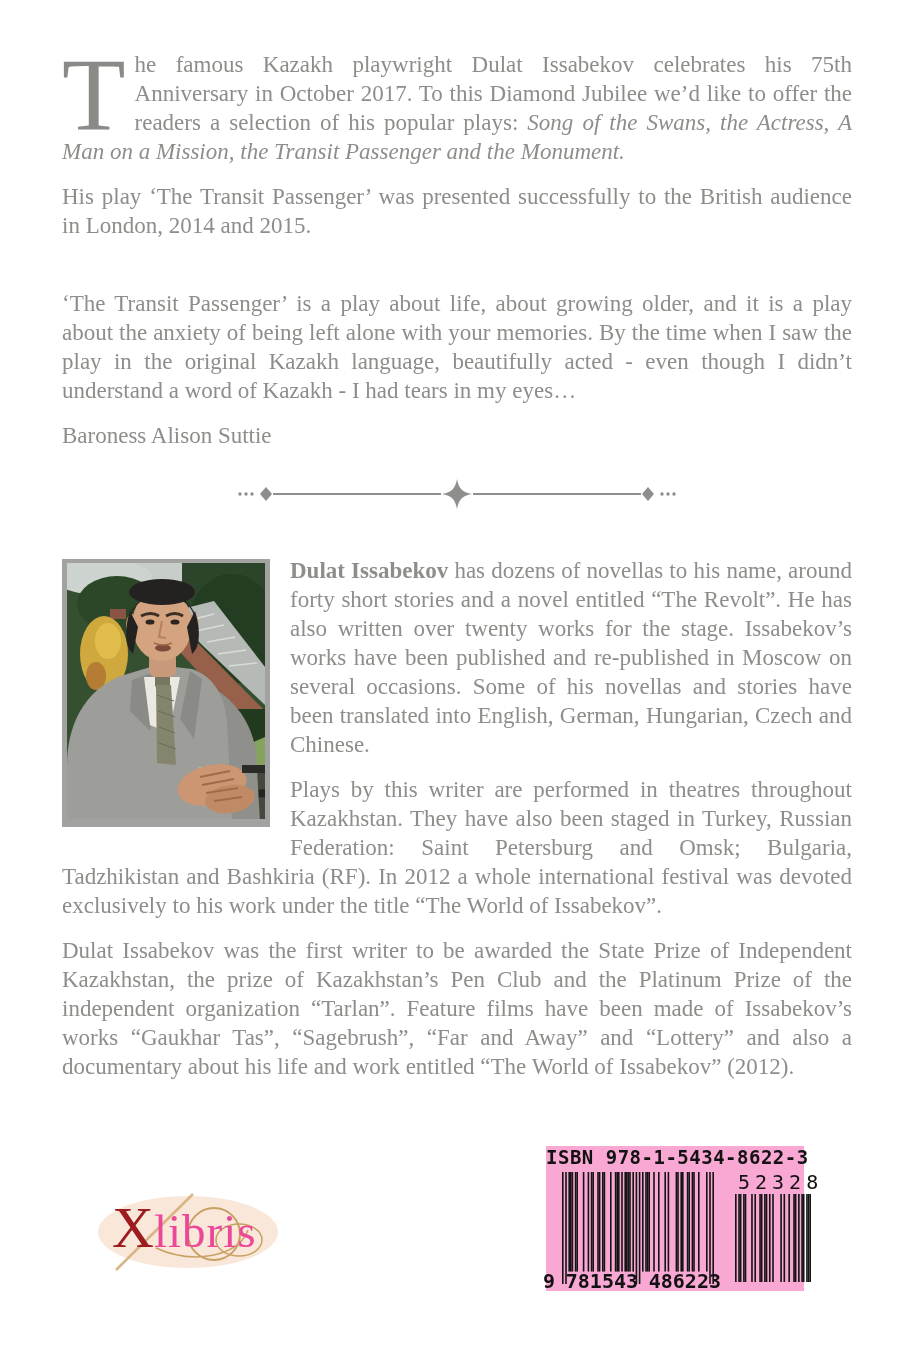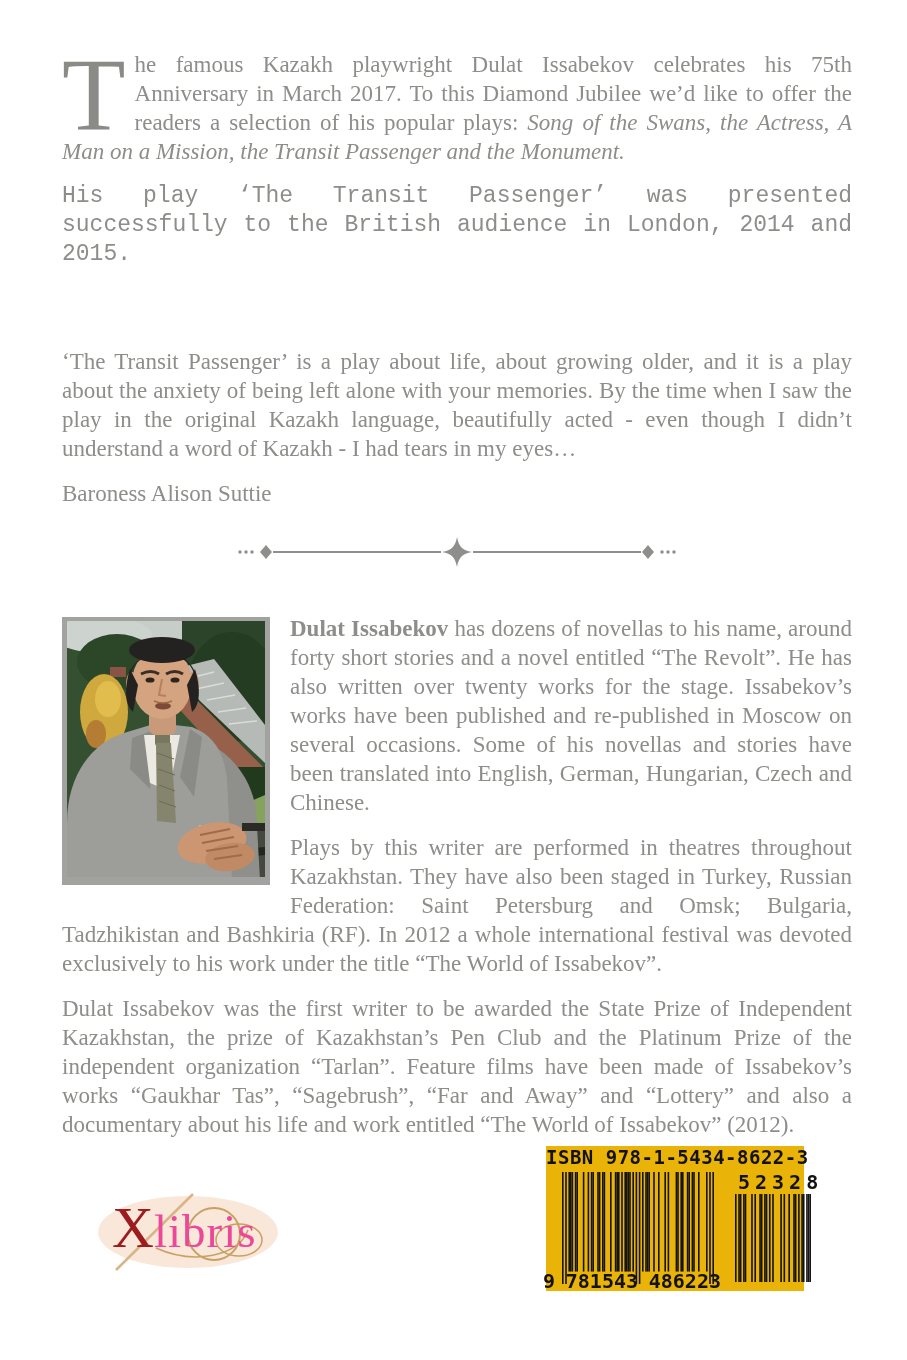--- a/index.html
+++ b/index.html
@@ -1,56 +1,56 @@
 <!DOCTYPE html>
 <html><head>
 <meta charset="utf-8">
 <style>
   html,body{margin:0;padding:0;background:#e8e8e8;}
   .page{position:relative;width:907px;height:1360px;background:#ffffff;margin:0 auto;
         font-family:"Liberation Serif",serif;color:#8d8d8a;overflow:hidden;}
   .text-col{position:absolute;left:62px;top:50px;width:790px;}
   .para{font-size:23px;line-height:29px;text-align:justify;margin:0 0 16px 0;}
-  .para.gap-after{margin-bottom:78px;font-family:Liberation Mono, monospace;}
+  .para.gap-after{margin-bottom:49px;}
   .it{font-style:italic;}
   .bi{font-weight:bold;}
   .dropcap{float:left;font-size:104px;line-height:0.80;height:60px;margin:3px 9px 0 0;color:#8a8a87;}
   .attribution{font-size:23px;line-height:29px;text-align:left;margin:0 0 28px 0;}
   .divider{text-align:center;margin:0 0 46px 0;height:32px;}
   .divider svg{display:inline-block;vertical-align:middle;}
   .bio{margin-top:0;}
   .photo{float:left;width:208px;height:268px;margin:3px 20px 8px 0;display:block;}
   
   .logo{position:absolute;left:96px;top:1192px;width:186px;height:80px;}
   .logo-decor{position:absolute;left:0;top:0;width:186px;height:80px;}
   .logo-text{position:absolute;left:16px;top:2px;white-space:nowrap;}
   .logo-x{font-size:58px;color:#9c1c20;}
   .logo-rest{font-size:47px;color:#ec4899;letter-spacing:1px;}
   
-  .barcode{position:absolute;left:546px;top:1146px;width:258px;background:#eab308;
+  .barcode{position:absolute;left:546px;top:1146px;width:258px;background:#f9a8d4;
            font-family:"DejaVu Sans Mono",monospace;color:#121212;}
   .isbn-label{font-weight:bold;font-size:19px;letter-spacing:.5px;text-align:center;white-space:nowrap;margin:0 0 4px 0;}
   .bars-row{display:flex;gap:14px;margin-left:16px;align-items:flex-start;}
   .bc-main{position:relative;}
   #ean13{width:152px;height:112px;display:block;}
   .bc-digits{display:flex;justify-content:space-between;width:178px;margin:-13px 0 0 -19px;
              font-weight:bold;font-size:20px;line-height:20px;}
   .bc-supp{display:flex;flex-direction:column;}
-  .bc-supp-num{font-weight:bold;font-size:20px;line-height:20px;letter-spacing:5px;text-align:center;margin:0 0 2px 3px;}
+  .bc-supp-num{font-weight:normal;font-size:20px;line-height:20px;letter-spacing:5px;text-align:center;margin:0 0 2px 3px;}
   #ean5{width:76px;height:88px;display:block;}
   .barcode svg rect{fill:#141414;}
 </style>
 </head>
 <body>
 
 <div class="page">
 
   <div class="text-col">
 
-    <p class="para"><span class="dropcap">T</span><span>he famous Kazakh playwright Dulat Issabekov celebrates his 75th Anniversary in March 2017. To this Diamond Jubilee we’d like to offer the readers a selection of his popular plays: </span><span class="it">Song of the Swans, the Actress,  A Man on a Mission, the Transit Passenger  and  the Monument.</span></p>
+    <p class="para"><span class="dropcap">T</span><span>he famous Kazakh playwright Dulat Issabekov celebrates his 75th Anniversary in October 2017. To this Diamond Jubilee we’d like to offer the readers a selection of his popular plays: </span><span class="it">Song of the Swans, the Actress,  A Man on a Mission, the Transit Passenger  and  the Monument.</span></p>
 
     <p class="para gap-after">His play ‘The Transit Passenger’ was presented successfully to the British audience in London, 2014 and 2015.</p>
 
     <p class="para">‘The Transit Passenger’ is a play about life, about growing older, and it is a play about the anxiety of being left alone with your memories. By the time when I saw the play in the original Kazakh language, beautifully acted - even though I didn’t understand a word of Kazakh - I had tears in my eyes…</p>
 
     <p class="attribution">Baroness Alison Suttie</p>
 
     <div class="divider">
       <svg width="440" height="32" viewBox="0 0 440 32">
         <g fill="#8e8e8c" stroke="none">

